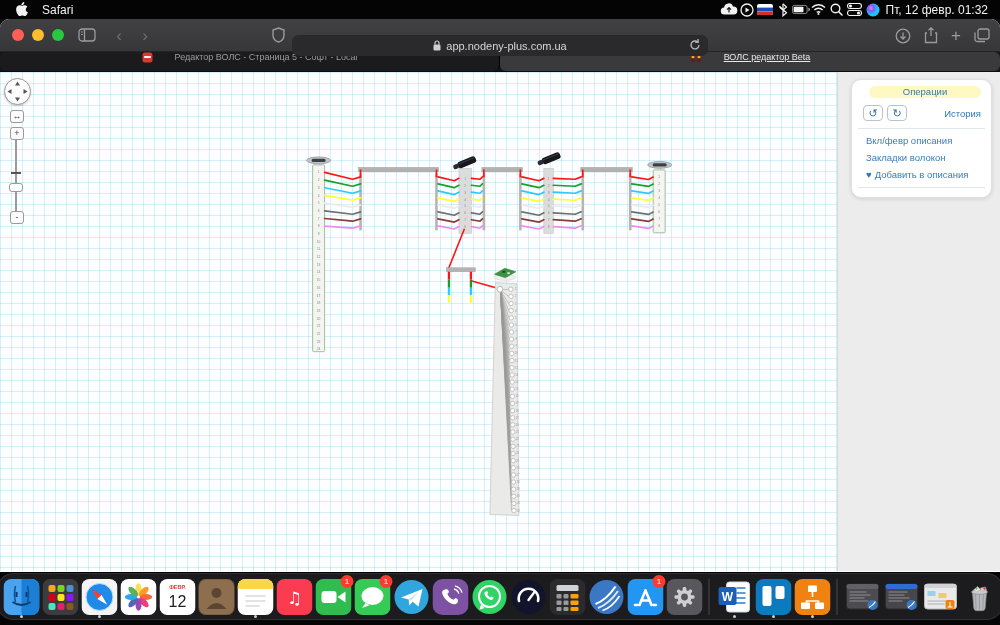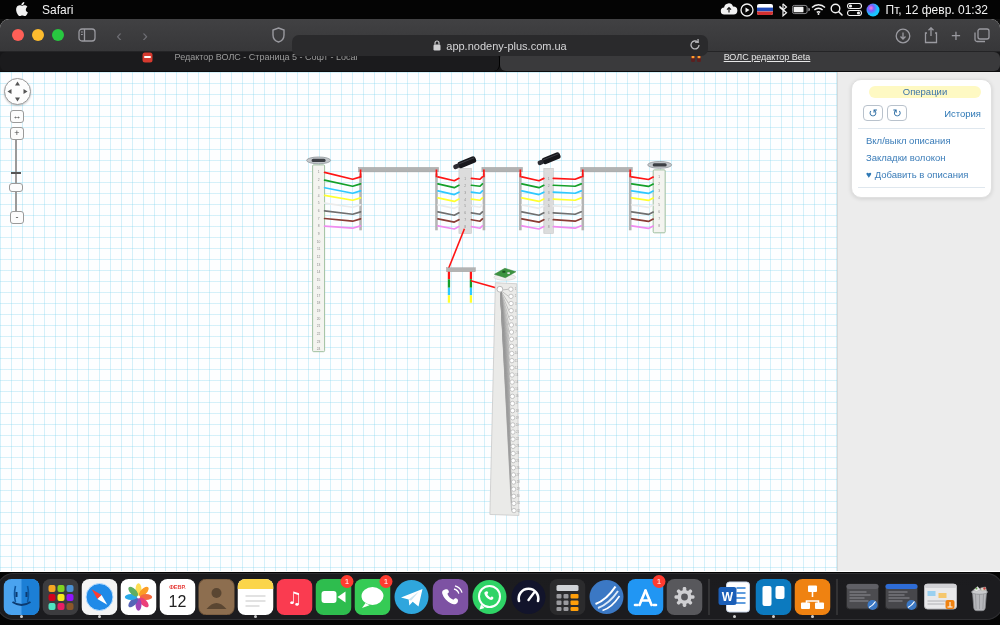--- a/index.html
+++ b/index.html
@@ -521,21 +521,21 @@
 
     <div class="opscard">
       <div class="ops-tab">Операции</div>
       <div class="ops-row">
         <div class="ops-btn">↺</div>
         <div class="ops-btn">↻</div>
         <div class="ops-history">История</div>
       </div>
       <div class="ops-div"></div>
       <div id="ops-links">
-          <div class="ops-link"><span>Вкл/выкл описания</span></div>
+          <div class="ops-link"><span>Вкл/февр описания</span></div>
           <div class="ops-link"><span>Закладки волокон</span></div>
           <div class="ops-link"><span class="heart">♥</span><span>Добавить в описания</span></div>
         </div>
       <div class="ops-div"></div>
     </div>
   </div>
 </div>
 
 <div class="dock" id="dock">
     <div class="dock-item">

